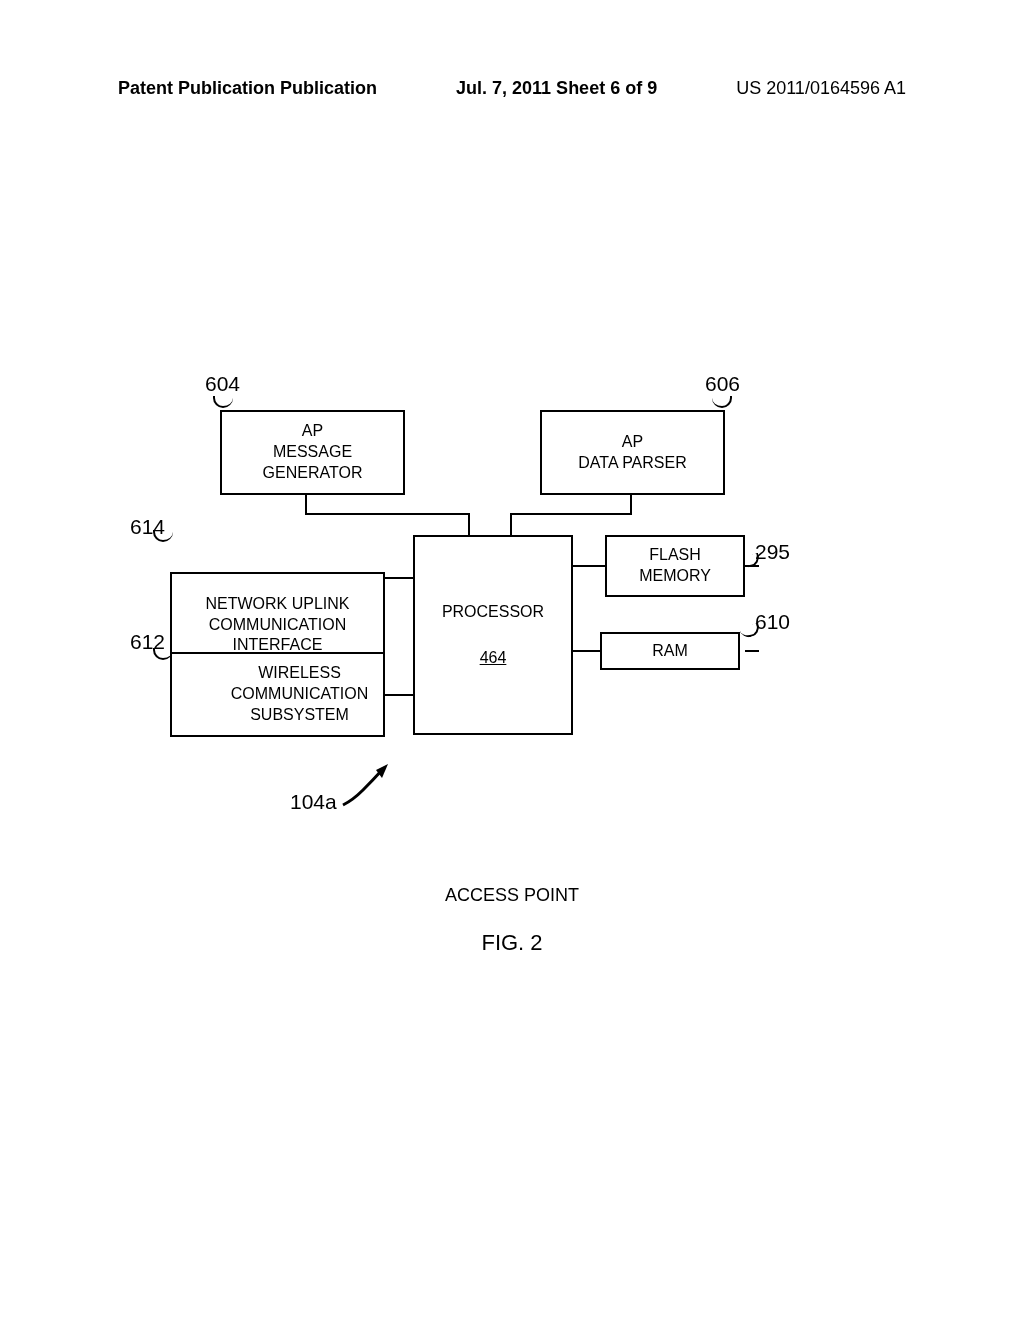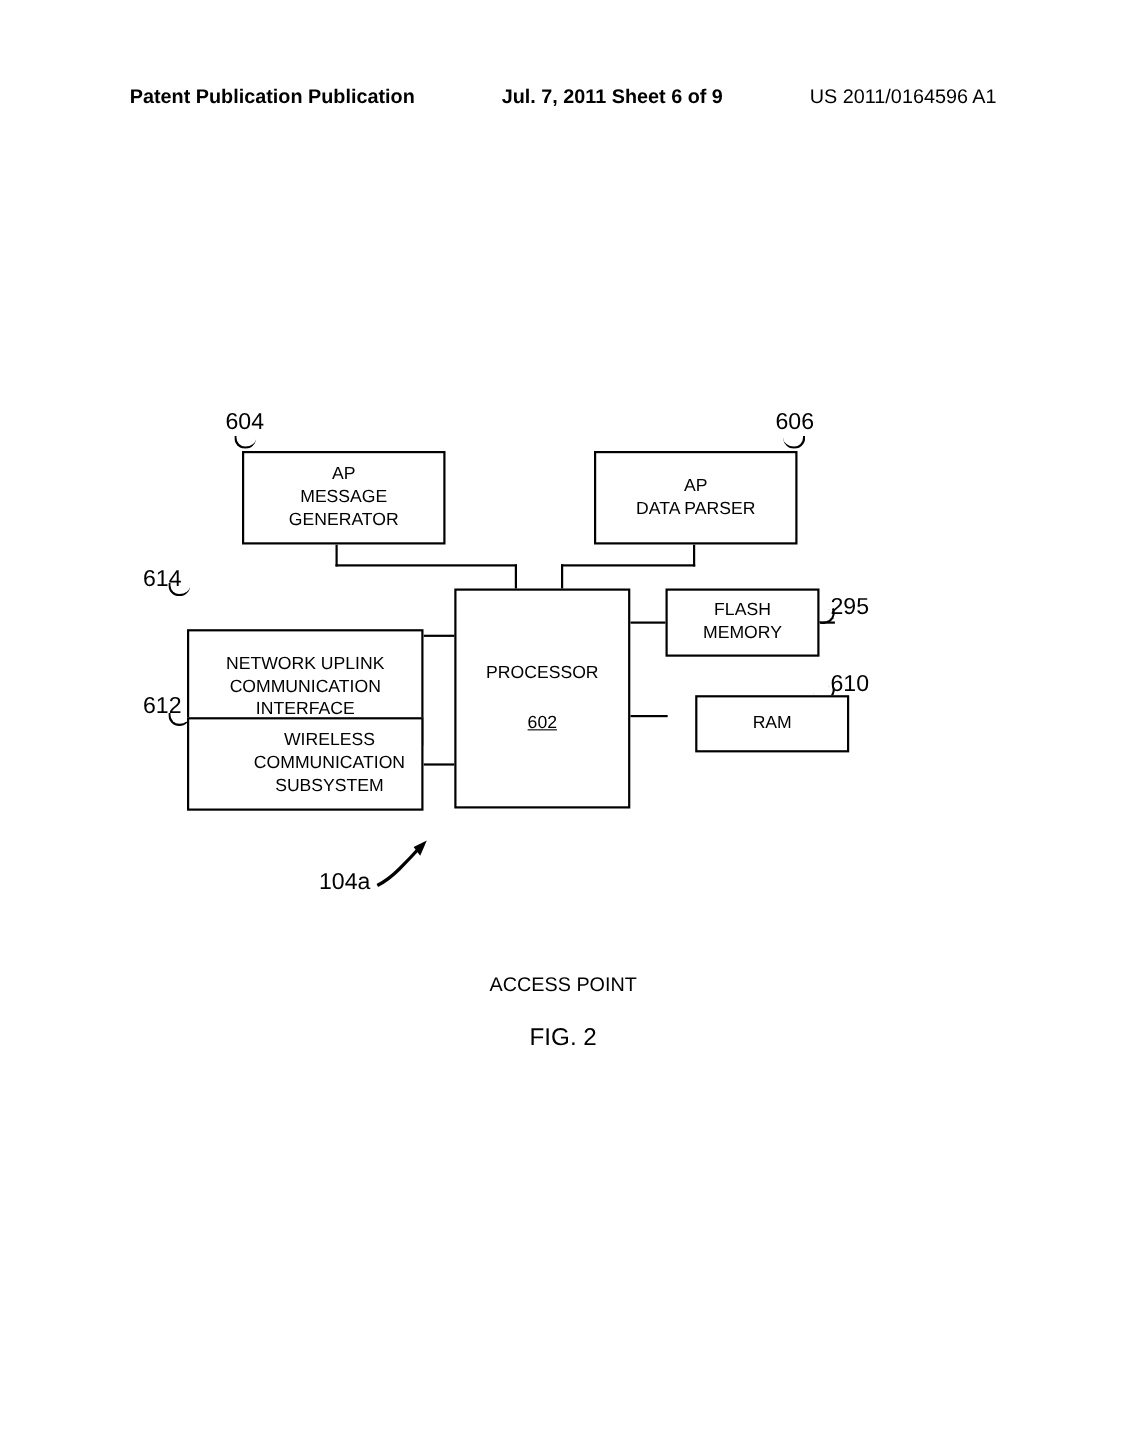--- a/index.html
+++ b/index.html
@@ -99,23 +99,23 @@
     
     .box-flash {
       top: 135px;
       left: 455px;
       width: 140px;
       height: 62px;
     }
     
     .box-ram {
       top: 232px;
-      left: 482px;
+      left: 450px;
       width: 140px;
-      height: 52px;
+      height: 38px;
     }
     
     .processor-label {
       margin-bottom: 25px;
     }
     
     .processor-ref {
       text-decoration: underline;
     }
     
@@ -264,21 +264,21 @@
   </div>
 
   <div class="box box-wireless">
     <span style="white-space: pre-line;">WIRELESS
 COMMUNICATION
 SUBSYSTEM</span>
   </div>
 
   <div class="box box-processor">
     <span class="processor-label">PROCESSOR</span>
-    <span class="processor-ref">602</span>
+    <span class="processor-ref">464</span>
   </div>
 
   <div class="box box-flash">
     <span style="white-space: pre-line;">FLASH
 MEMORY</span>
   </div>
 
   <div class="box box-ram">
     <span>RAM</span>
   </div>

